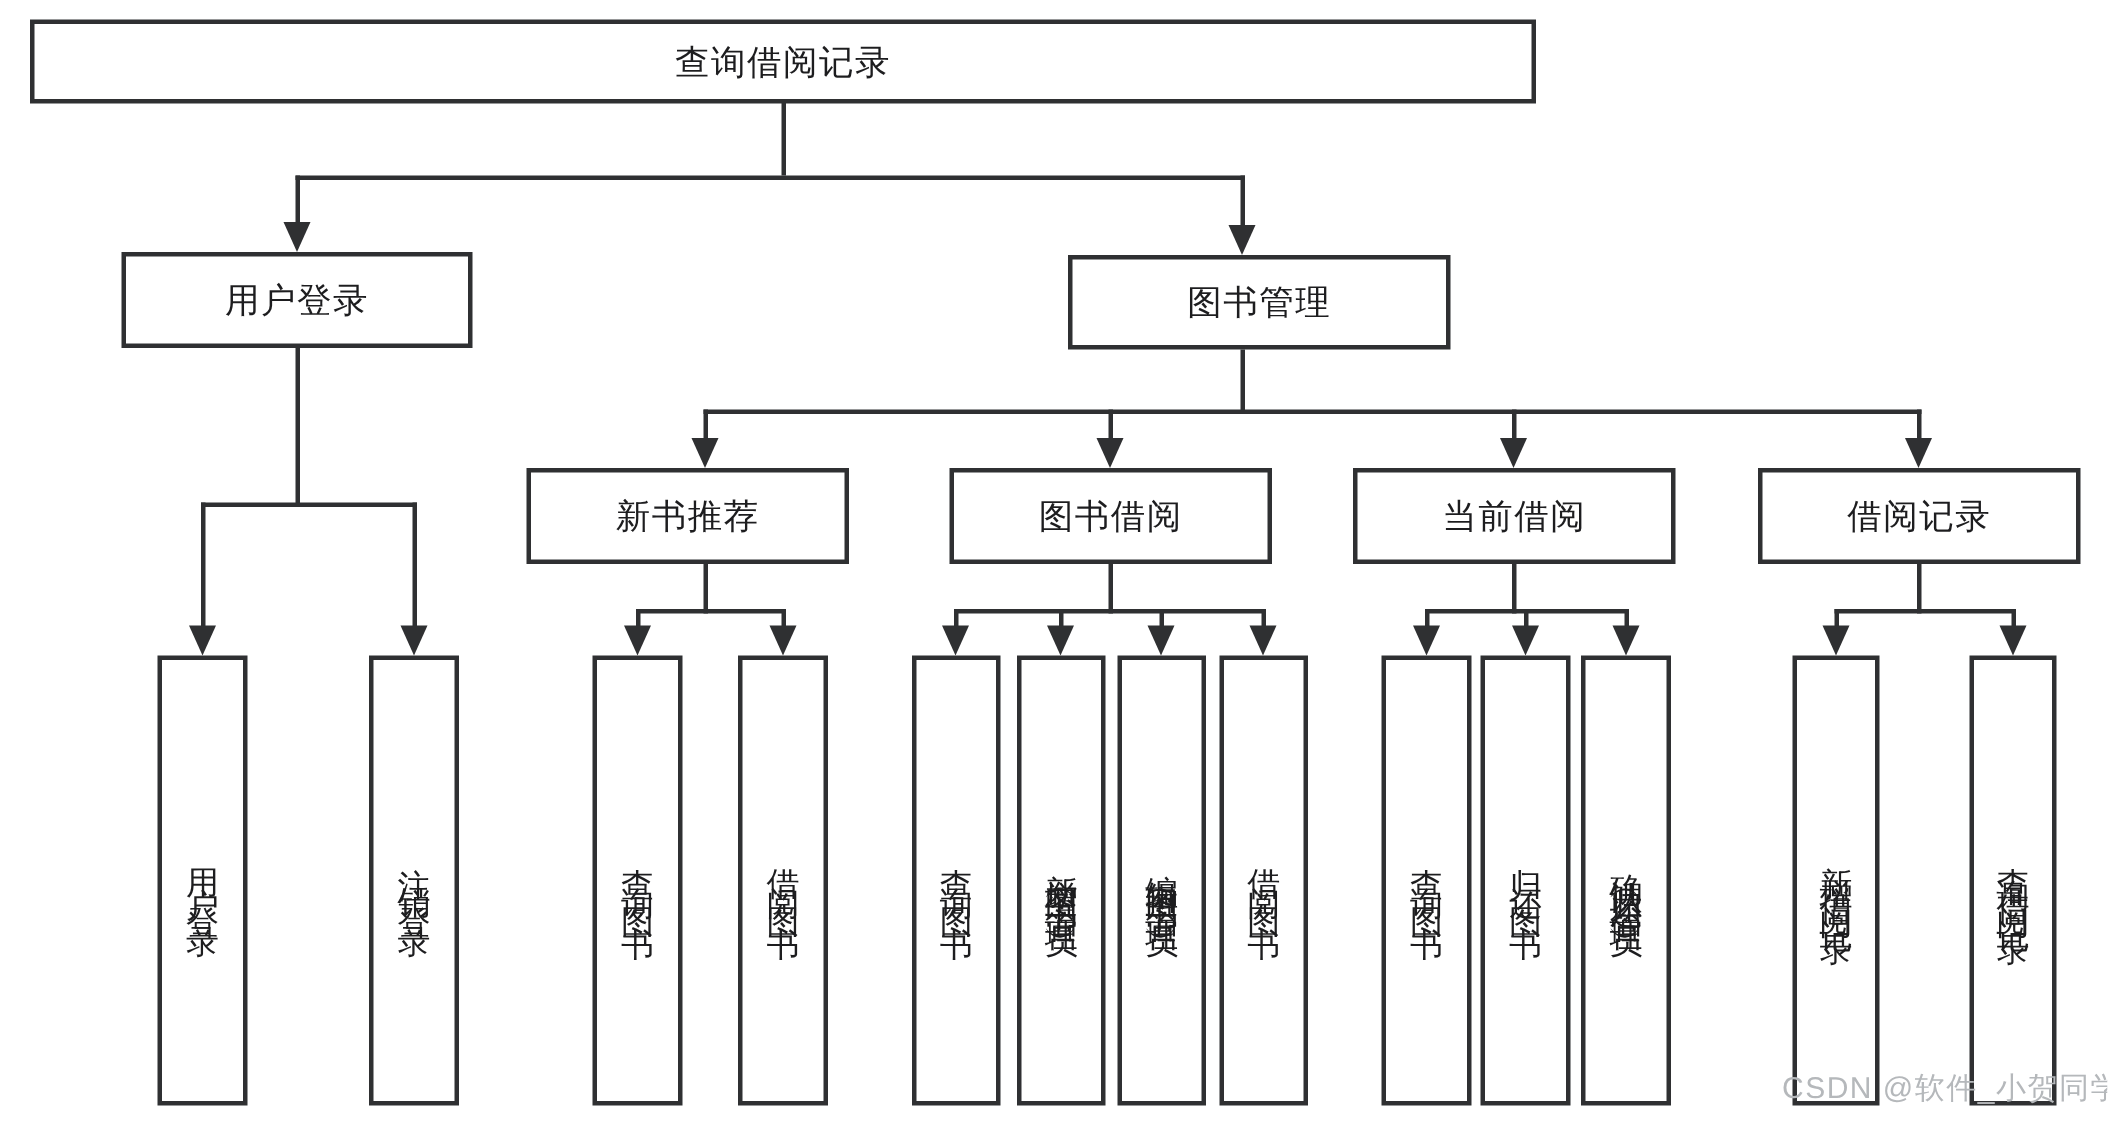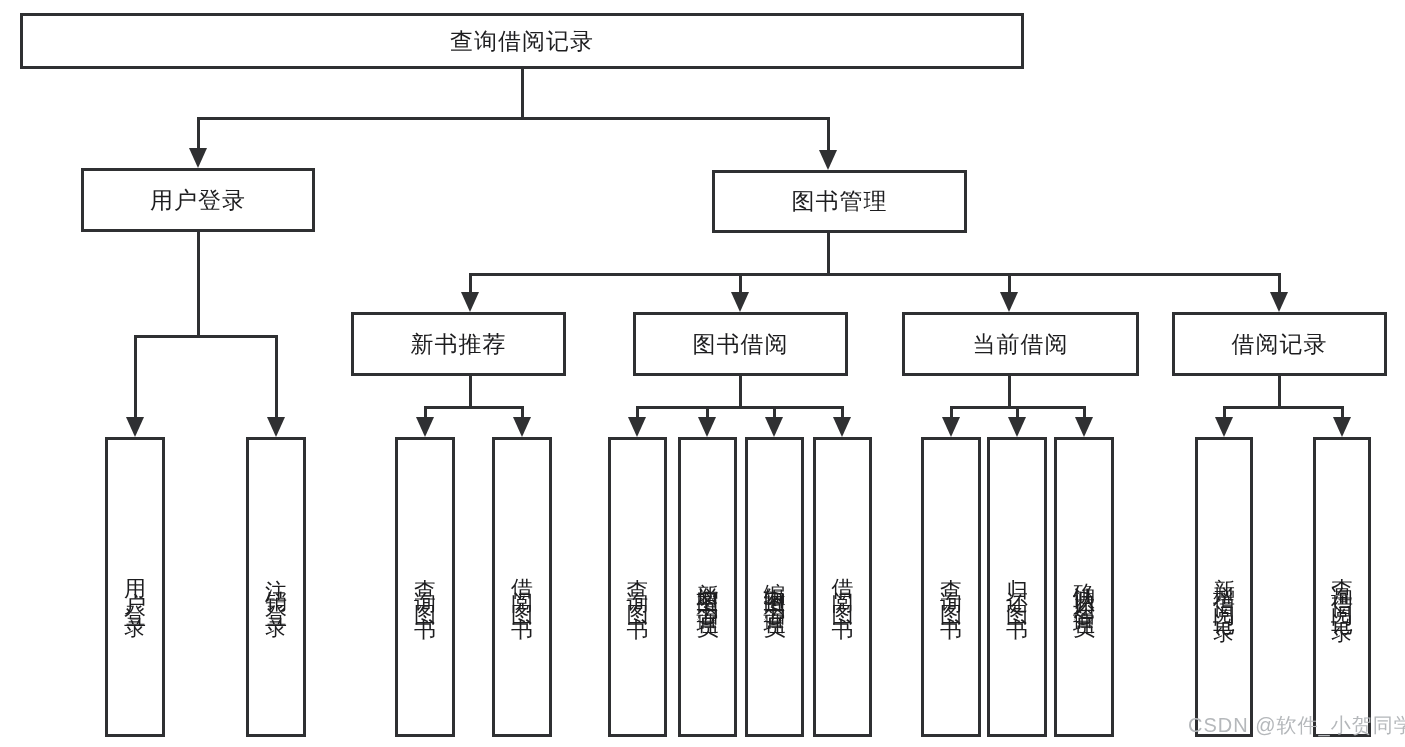--- a/index.html
+++ b/index.html
@@ -55,21 +55,21 @@
   <div class="box" style="left:712px;top:170px;width:255px;height:63px">
     <span>图书管理</span>
   </div>
 
   <div class="box" style="left:351px;top:312px;width:215px;height:64px">
     <span>新书推荐</span>
   </div>
   <div class="box" style="left:633px;top:312px;width:215px;height:64px">
     <span>图书借阅</span>
   </div>
-  <div class="box" style="left:902px;top:312px;width:237px;height:64px">
+  <div class="box" style="left:902px;top:312px;width:215px;height:64px">
     <span>当前借阅</span>
   </div>
   <div class="box" style="left:1172px;top:312px;width:215px;height:64px">
     <span>借阅记录</span>
   </div>
 
   <div class="box leaf" style="left:105px;top:437px;width:60px;height:300px">
     <span class="vtext sp4">用户登录</span>
   </div>
   <div class="box leaf" style="left:246px;top:437px;width:60px;height:300px">

